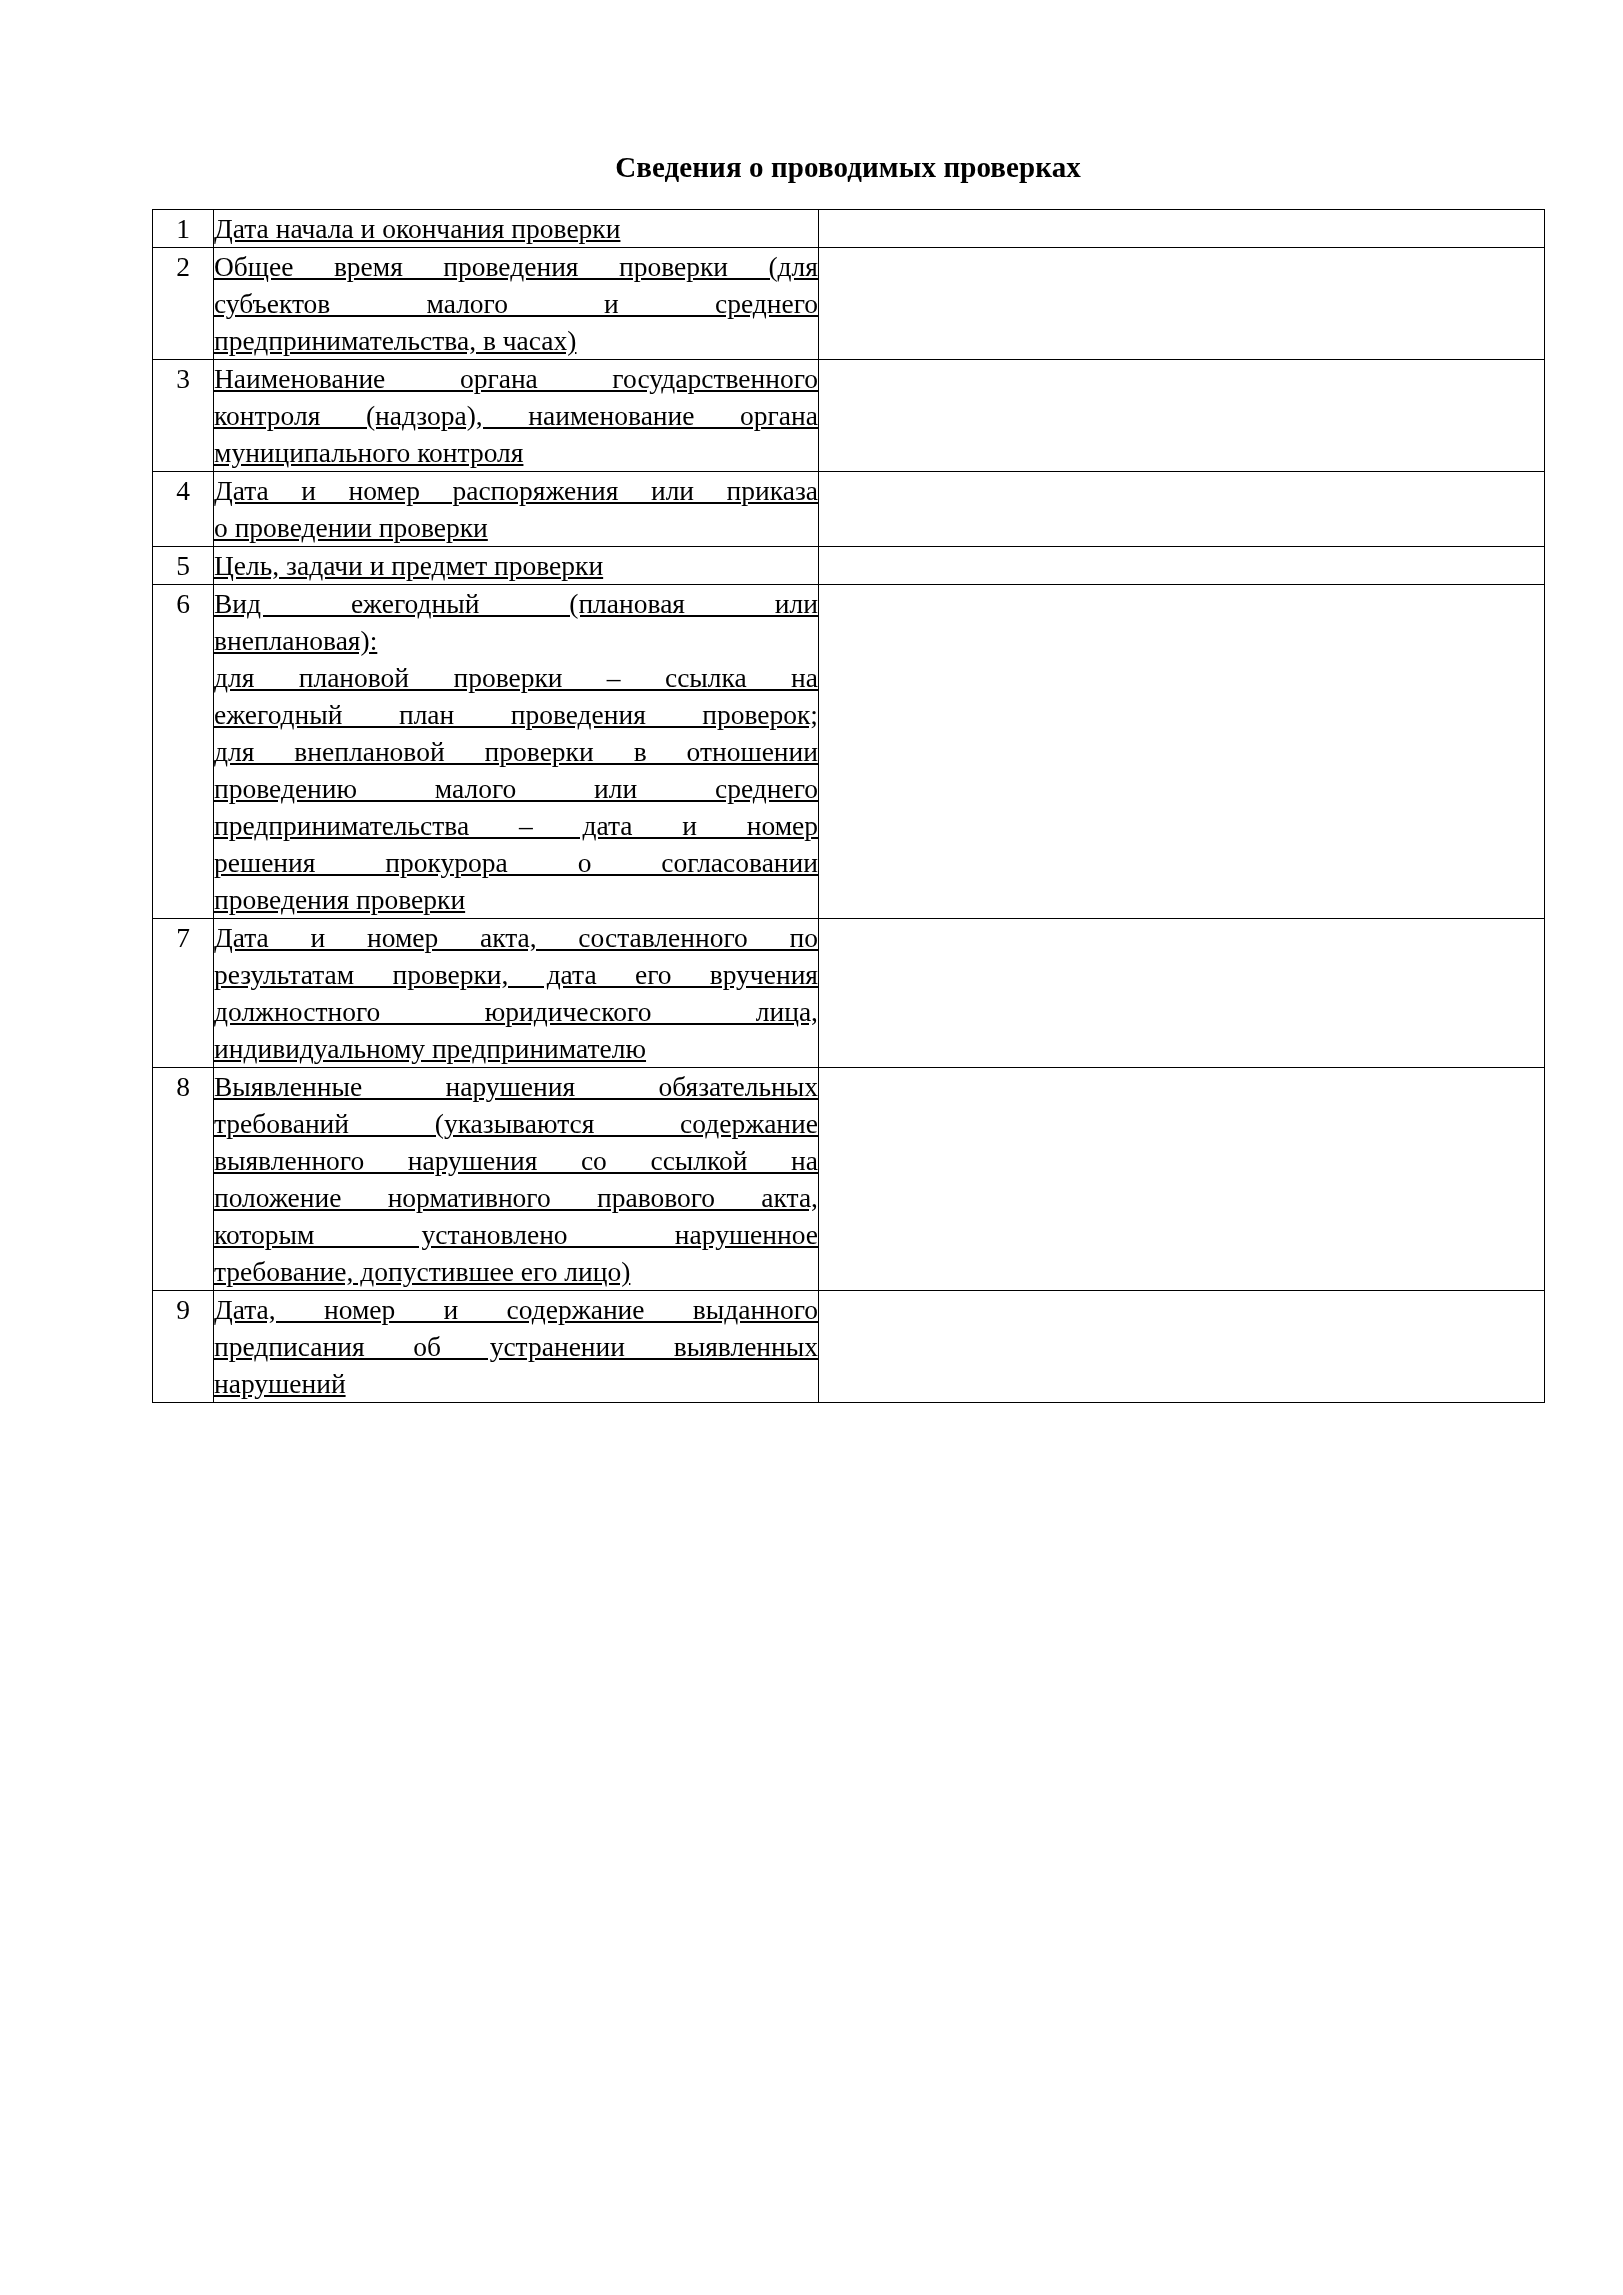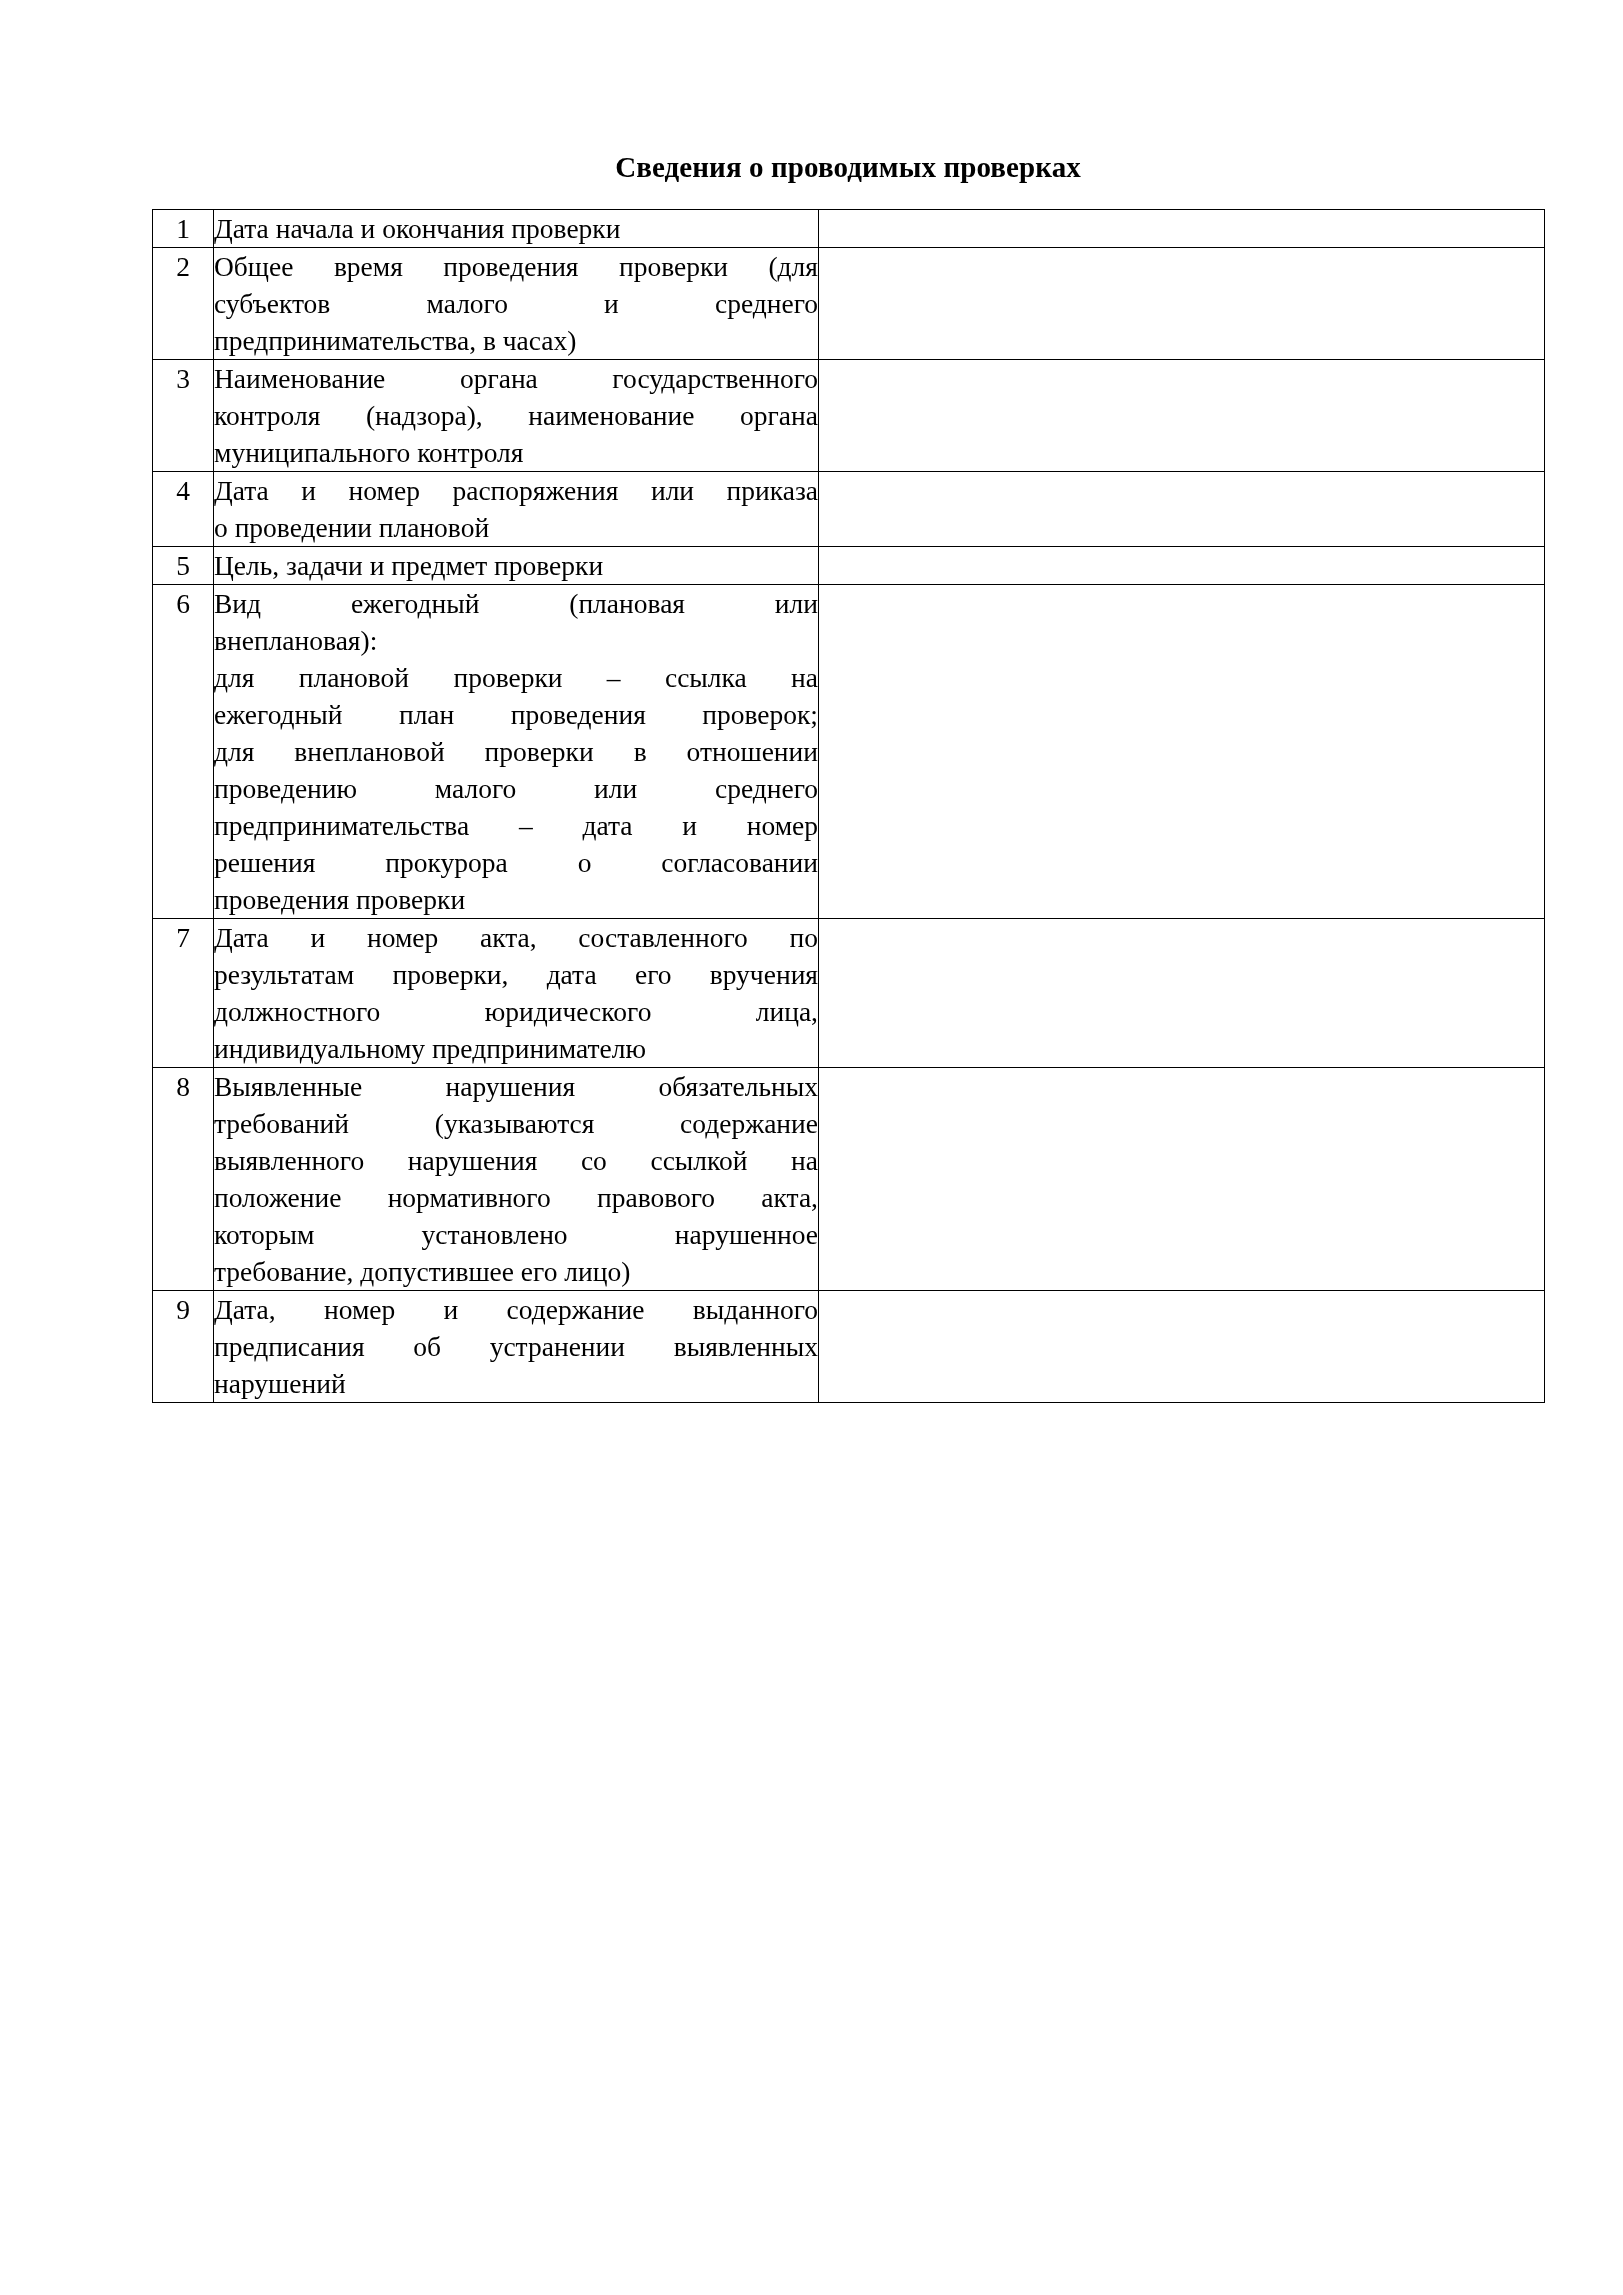--- a/index.html
+++ b/index.html
@@ -62,20 +62,21 @@
     text-align: center;
     padding: 5.2px 0 9.2px 0;
     font-size: 27.5px;
   }
 
   .cell-desc {
     text-align: justify;
     text-justify: inter-word;
     padding: 5.2px 9.2px 9.2px 11.8px;
     hyphens: none;
+    text-decoration: underline;
   }
 
   .cell-value {
     padding: 5.2px 9.2px 9.2px 11.8px;
   }
 
   
   .jline {
     display: block;
     text-align: justify;
@@ -125,21 +126,21 @@
             <span class="jline">Наименование органа государственного</span>
             <span class="jline">контроля (надзора), наименование органа</span>
             <span class="jline-last">муниципального контроля</span>
           </td>
           <td class="cell-value"></td>
         </tr>
         <tr>
           <td class="cell-num">4</td>
           <td class="cell-desc">
             <span class="jline">Дата и номер распоряжения или приказа</span>
-            <span class="jline-last">о проведении плановой</span>
+            <span class="jline-last">о проведении проверки</span>
           </td>
           <td class="cell-value"></td>
         </tr>
         <tr>
           <td class="cell-num">5</td>
           <td class="cell-desc">
             <span class="jline-last">Цель, задачи и предмет проверки</span>
           </td>
           <td class="cell-value"></td>
         </tr>

